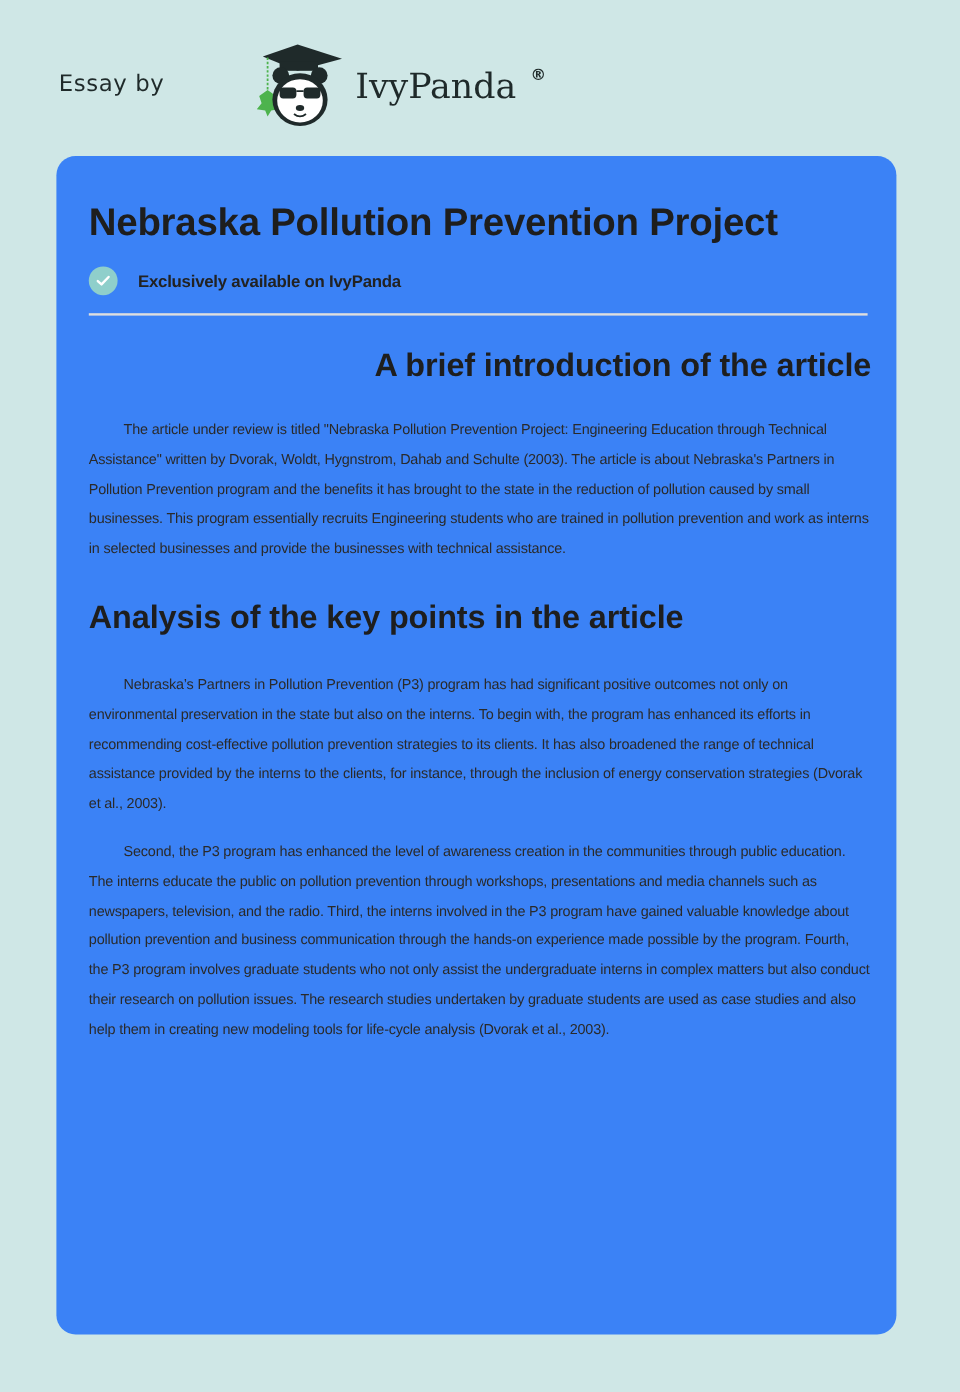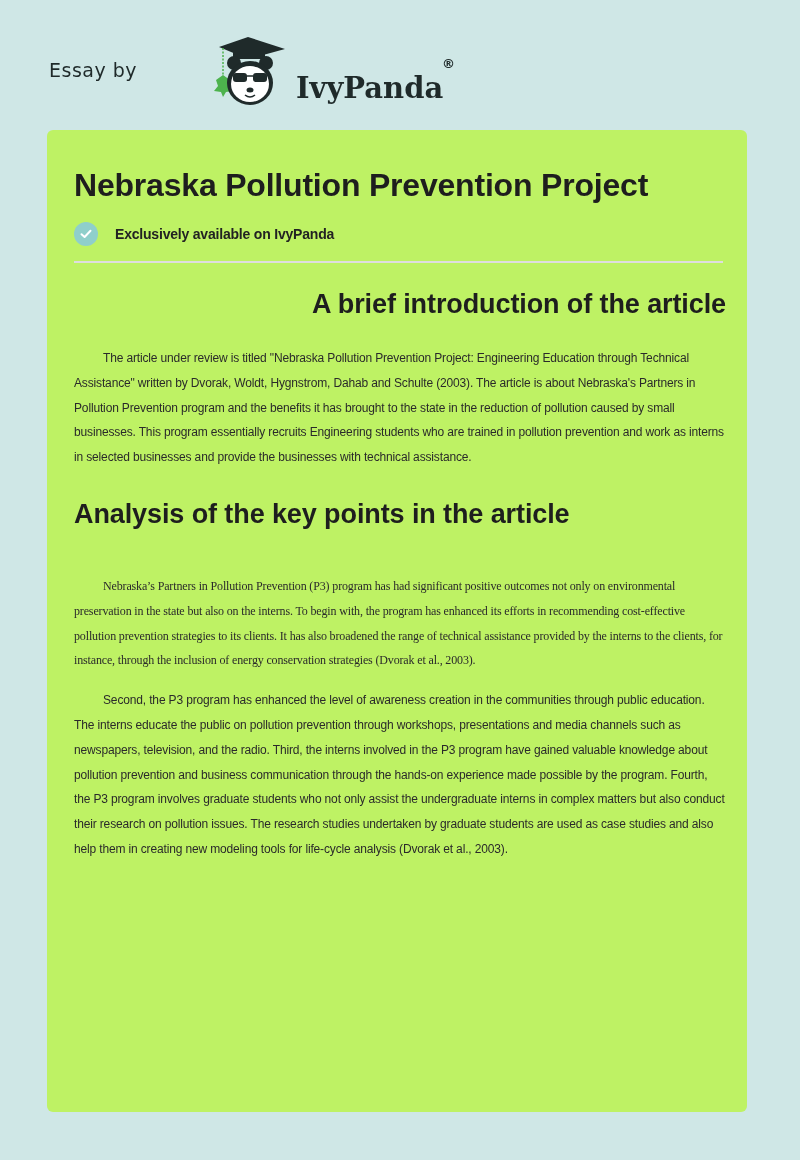--- a/index.html
+++ b/index.html
@@ -34,44 +34,44 @@
     .logo-icon {
       position: absolute;
       left: 203px;
       top: 35px;
       width: 90px;
       height: 75px;
     }
     .brand-name {
       position: absolute;
       left: 296px;
-      top: 68px;
+      top: 52px;
       font-family: "DejaVu Serif", serif;
-      font-weight: bold;
+      font-weight: normal;
       font-size: 29px;
       color: #1f2a2a;
       line-height: 40px;
     }
     .brand-reg {
       position: absolute;
       left: 442px;
       top: 56px;
       font-family: "DejaVu Sans", sans-serif;
       font-size: 13px;
       font-weight: bold;
       color: #1f2a2a;
     }
     .card {
       position: absolute;
       left: 47px;
       top: 130px;
       width: 700px;
       height: 982px;
-      background: #bef264;
-      border-radius: 6px;
+      background: #3b82f6;
+      border-radius: 16px;
     }
     .title {
       position: absolute;
       left: 27px;
       top: 33px;
       margin: 0;
       font-size: 32px;
       font-weight: bold;
       color: #1e1e1e;
       line-height: 44px;
@@ -127,21 +127,21 @@
       margin: 0;
       font-size: 12px;
       color: #2a2a2a;
       line-height: 24.8px;
       text-indent: 29px;
       letter-spacing: -0.15px;
     }
     .h-intro { margin-top: 2px; text-align: right; }
     .p-intro { margin-top: 20px; }
     .h-analysis { margin-top: 22px; }
-    .p-a1 { margin-top: 38px; font-family: Liberation Serif, serif; }
+    .p-a1 { margin-top: 22px; }
     .p-a2 { margin-top: 15px; }
   </style>
 </head>
 <body>
 
 <div class="header">
   <div class="essay-by">Essay by</div>
   <svg class="logo-icon" viewBox="0 0 90 75">
 
     <polygon points="16,12 45,2 82,14 45,24" fill="#1f2a2a"></polygon>

